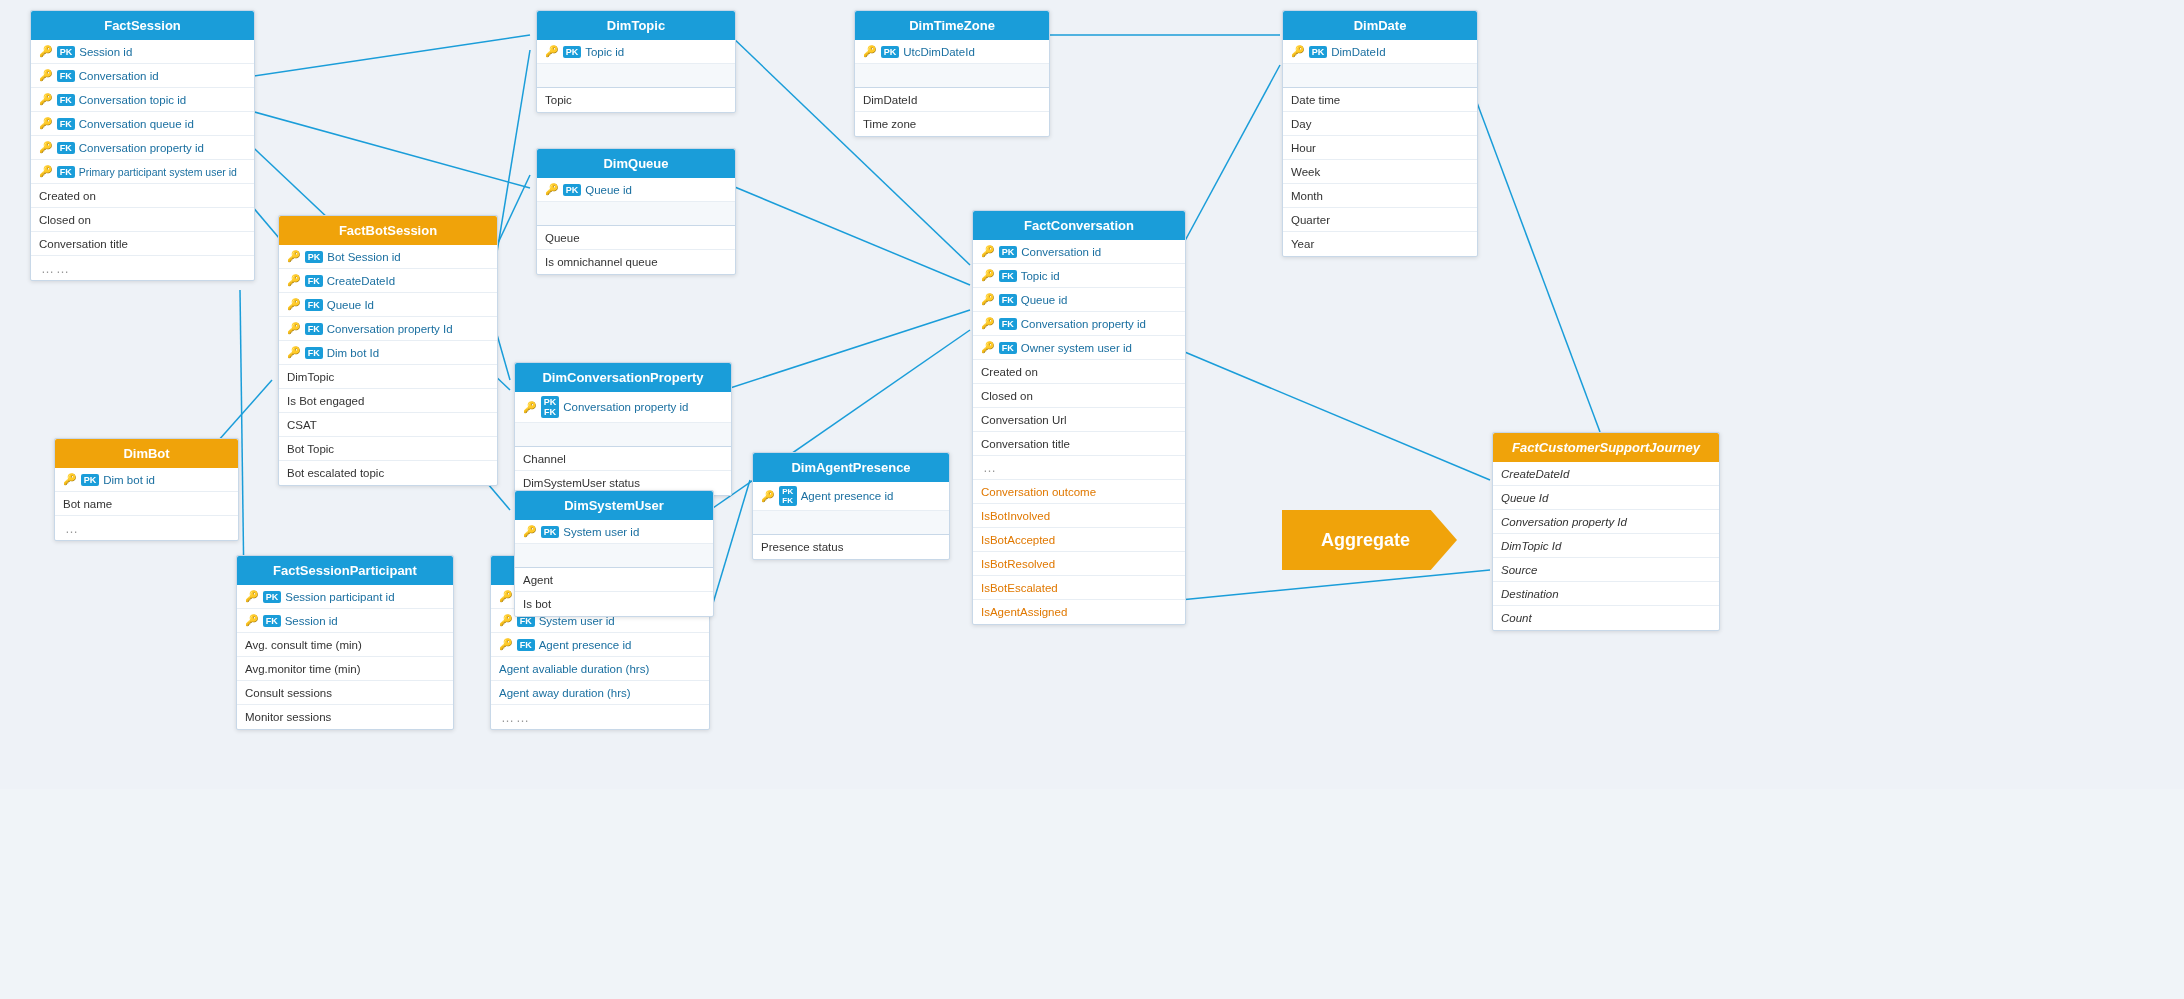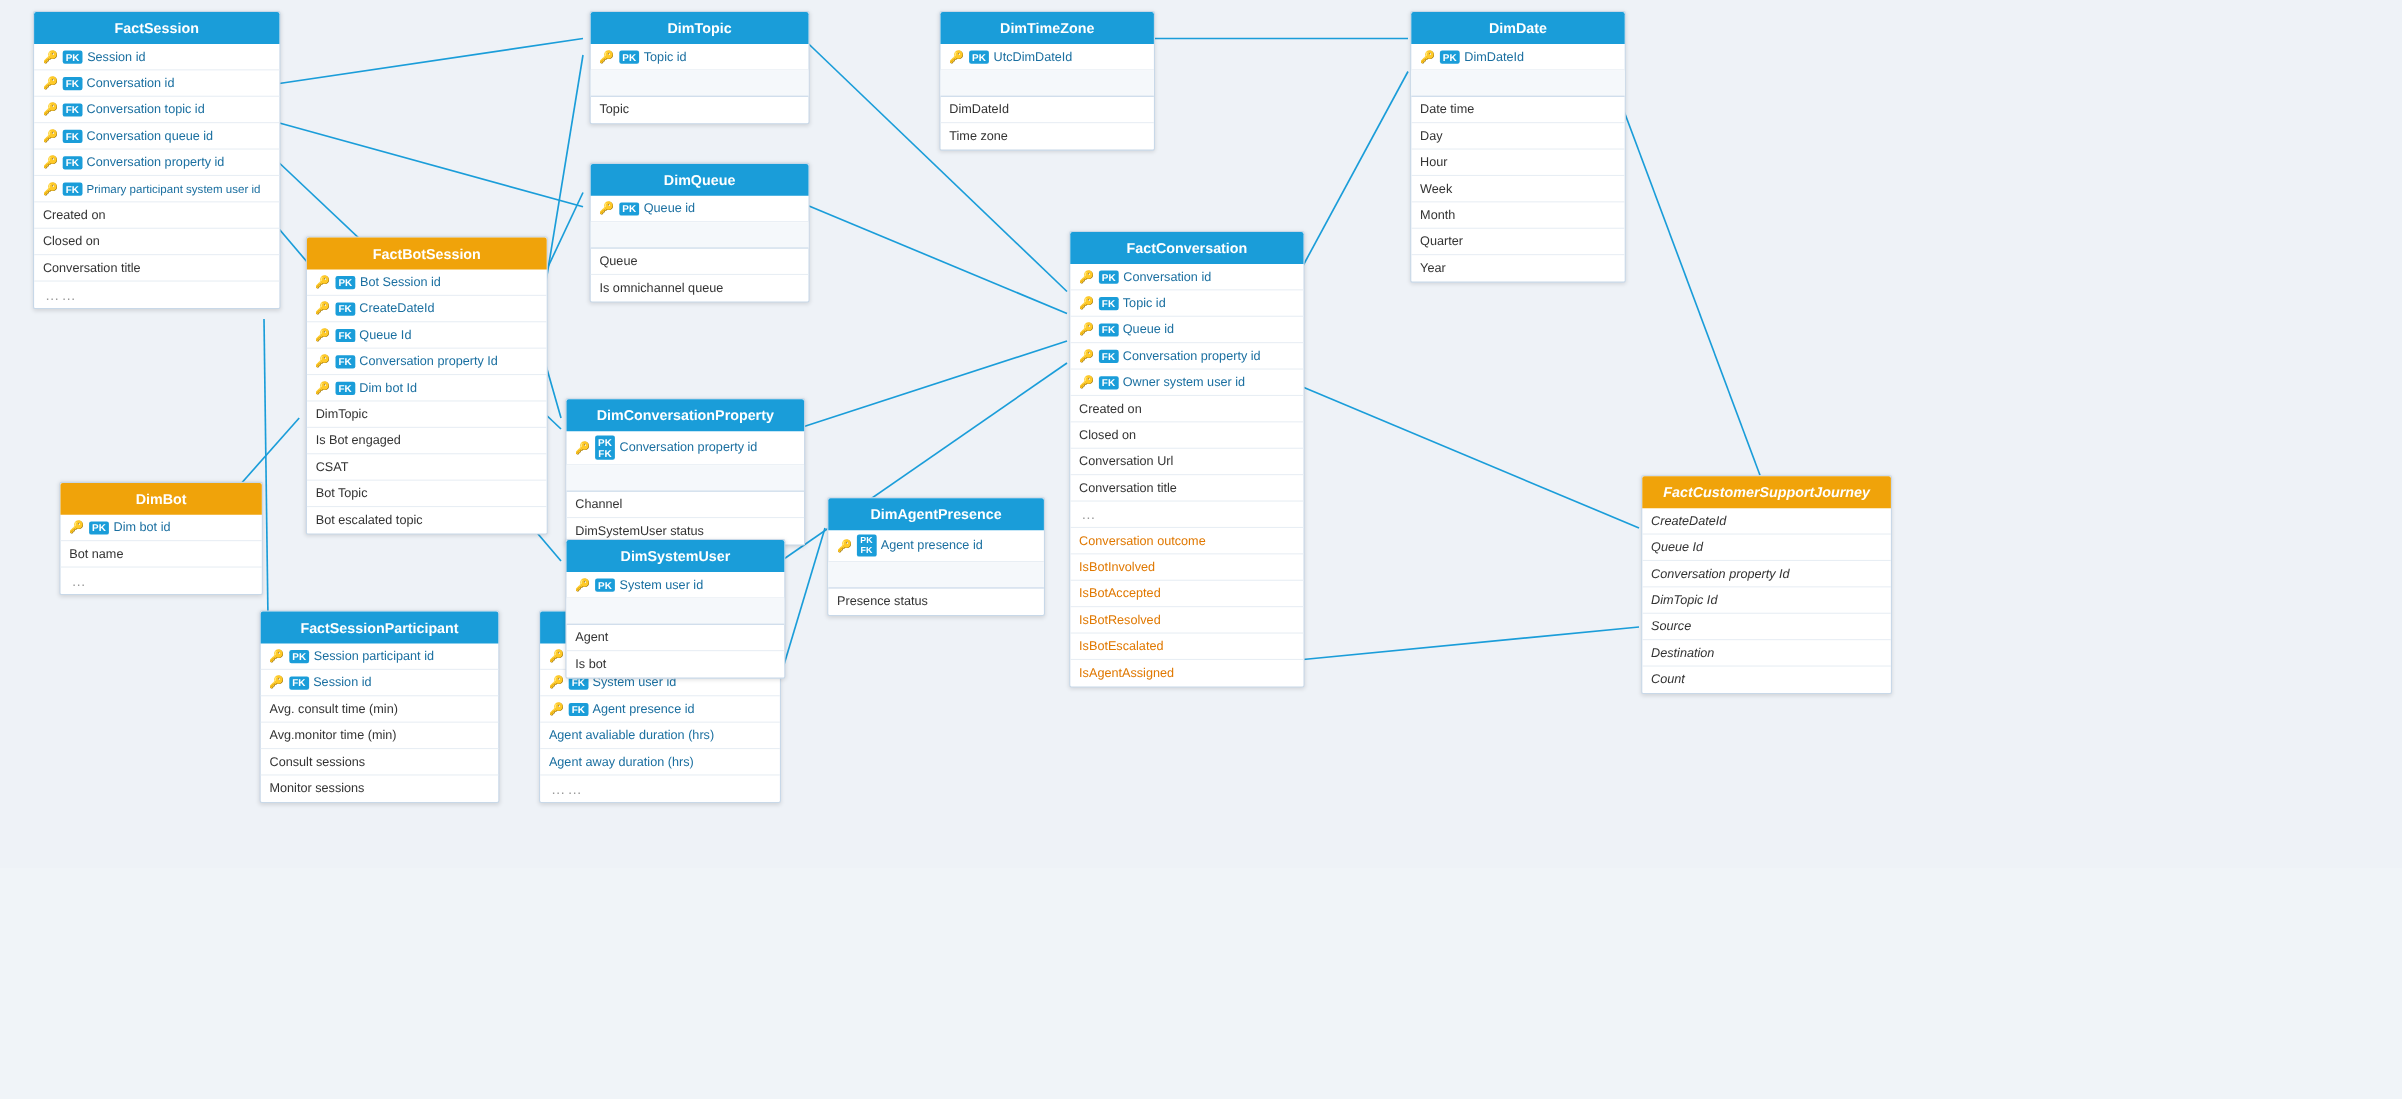--- a/index.html
+++ b/index.html
@@ -499,20 +499,23 @@
         </div>
       <div class="db-table-row">
           <span class="row-text-plain">Quarter</span>
         </div>
       <div class="db-table-row">
           <span class="row-text-plain">Year</span>
         </div>
     </div>
   </div>
 
+  <div class="aggregate-arrow" style="left:1282px;top:510px;width:175px;height:60px;">
+    <span>Aggregate</span>
+  </div>
 
   <div class="db-table" style="left:1492px;top:432px;width:228px;font-style:italic;">
     <div class="db-table-header orange">FactCustomerSupportJourney</div>
     <div class="db-table-body">
       <div class="db-table-row">
           <span class="row-text-plain">CreateDateId</span>
         </div>
       <div class="db-table-row">
           <span class="row-text-plain">Queue Id</span>
         </div>

